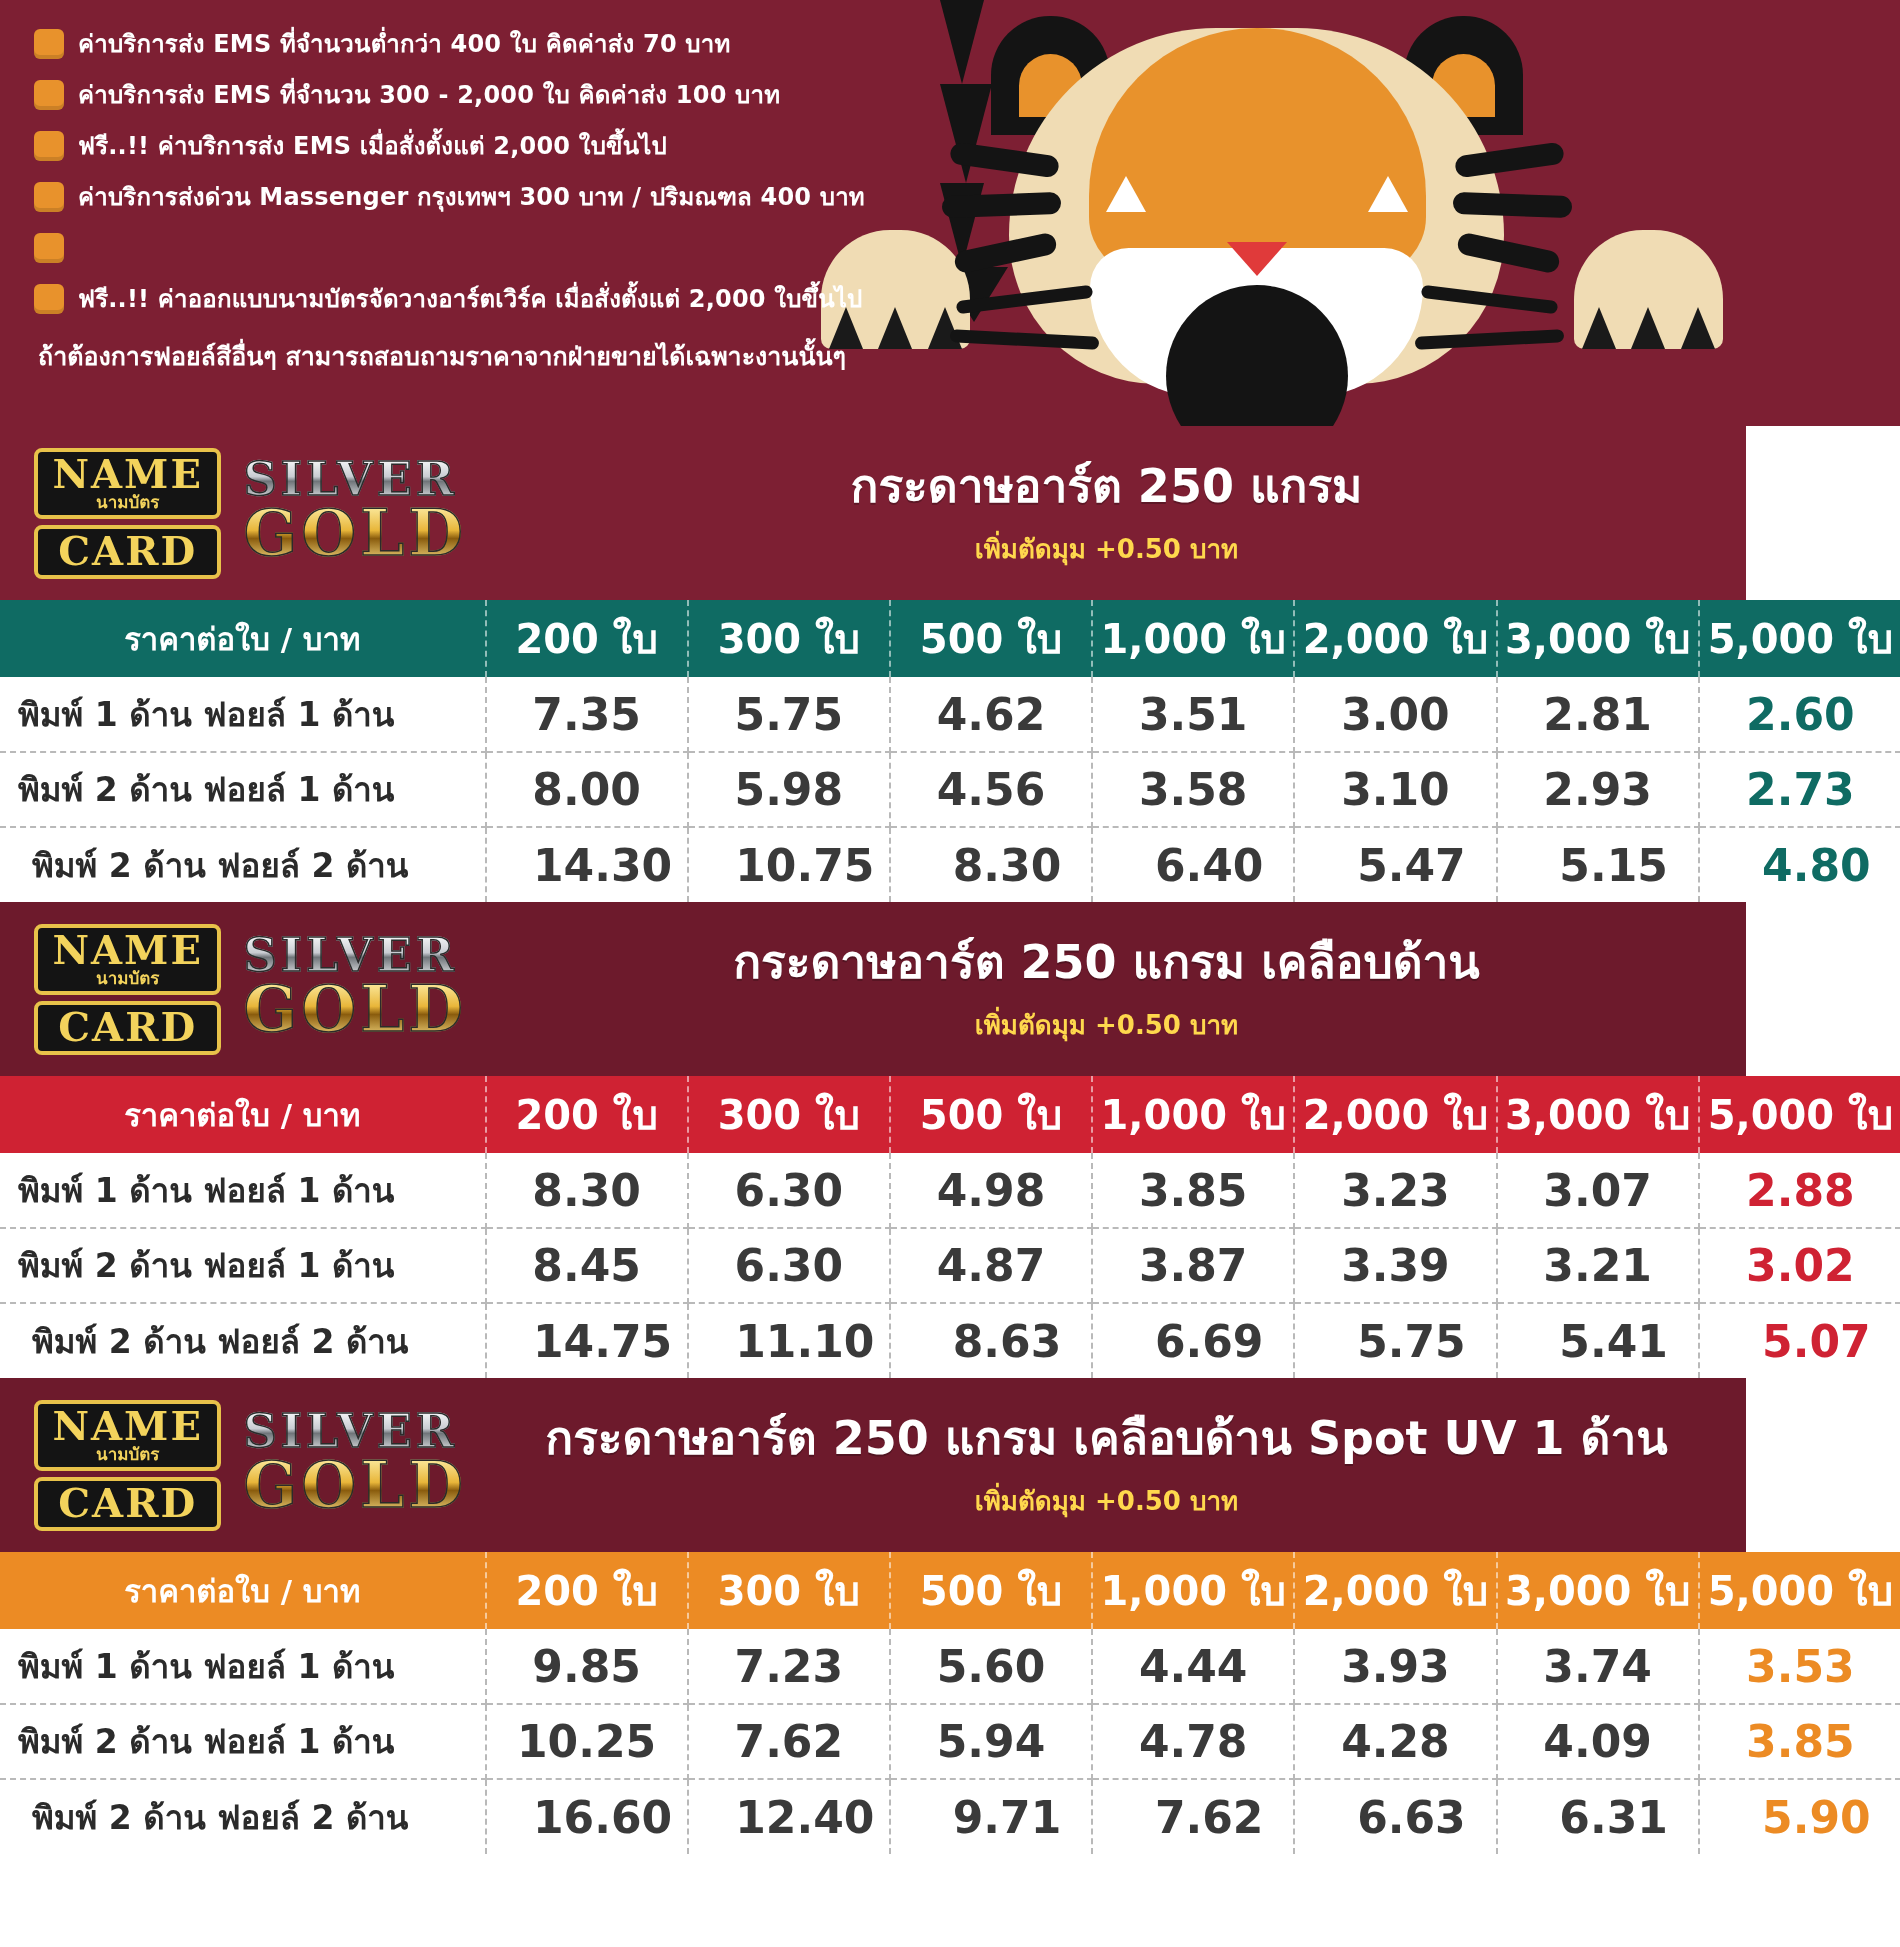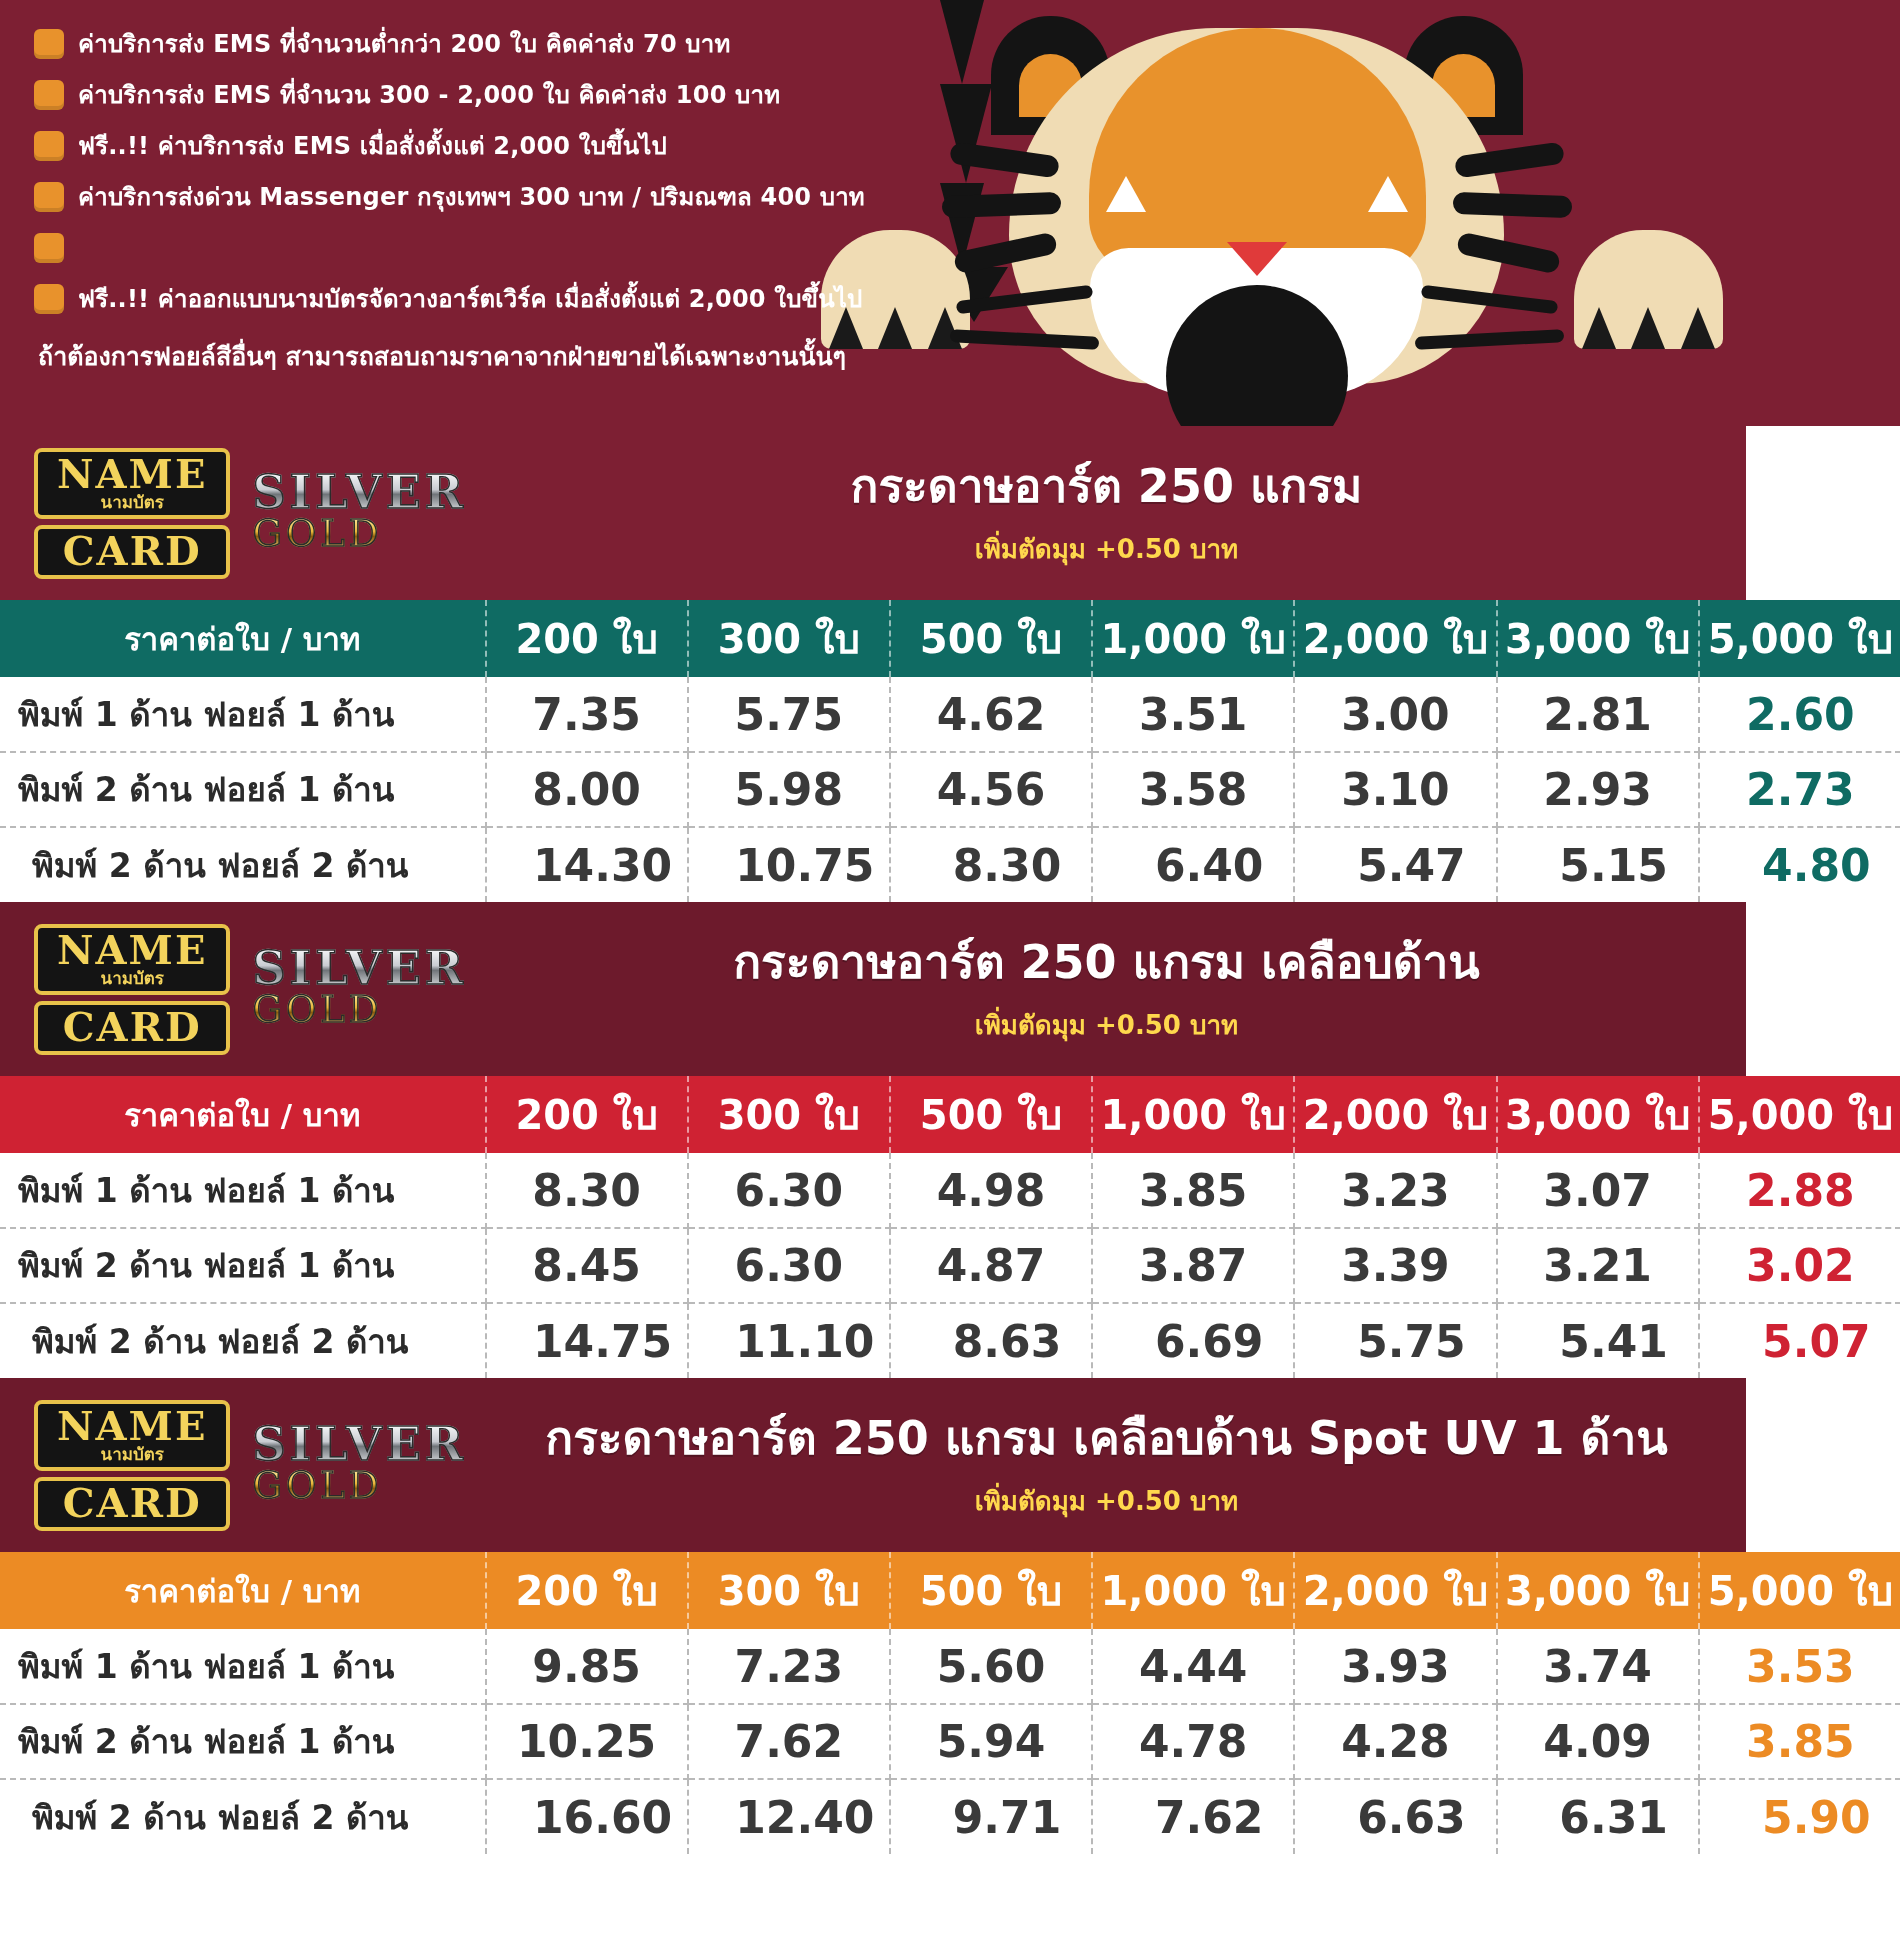--- a/index.html
+++ b/index.html
@@ -203,21 +203,21 @@
   .lc-box .thai { font-size: 17px; color: #f3d35c; font-weight: bold; }
   .logo-silvergold { line-height: 1; padding-bottom: 6px; }
   .silver-txt {
     font-size: 46px; font-weight: bold; letter-spacing: 4px;
     font-family: "DejaVu Serif", "Liberation Serif", serif;
     background: linear-gradient(180deg,#ffffff 0%,#c9ccd2 45%,#6f7479 55%,#eef0f2 100%);
     -webkit-background-clip: text; background-clip: text; color: transparent;
     -webkit-text-stroke: 1.5px #2b2b2b;
   }
   .gold-txt {
-    font-size: 37px; font-weight: normal; letter-spacing: 4px;
+    font-size: 63px; font-weight: bold; letter-spacing: 4px;
     font-family: "DejaVu Serif", "Liberation Serif", serif;
     background: linear-gradient(180deg,#fff3b0 0%,#e8b63a 45%,#8a5c0d 58%,#ffe48a 100%);
     -webkit-background-clip: text; background-clip: text; color: transparent;
     -webkit-text-stroke: 1.5px #2b2b2b;
   }
   .sec-title-block {
     flex: 1;
     display: flex;
     flex-direction: column;
     align-items: center;
@@ -334,21 +334,21 @@
     <div class="whisker w1"></div>
     <div class="whisker w2"></div>
     <div class="whisker w3"></div>
     <div class="whisker w4"></div>
     <div class="muzzle-dark"></div>
   </div>
 
   <div class="bullets">
     <div class="bullet-row">
       <span class="bullet-dot"></span>
-      <span class="bullet-text">ค่าบริการส่ง EMS ที่จำนวนต่ำกว่า 200 ใบ คิดค่าส่ง 70 บาท</span>
+      <span class="bullet-text">ค่าบริการส่ง EMS ที่จำนวนต่ำกว่า 400 ใบ คิดค่าส่ง 70 บาท</span>
     </div>
     <div class="bullet-row">
       <span class="bullet-dot"></span>
       <span class="bullet-text">ค่าบริการส่ง EMS ที่จำนวน 300 - 2,000 ใบ คิดค่าส่ง 100 บาท</span>
     </div>
     <div class="bullet-row">
       <span class="bullet-dot"></span>
       <span class="bullet-text">ฟรี..!! ค่าบริการส่ง EMS เมื่อสั่งตั้งแต่ 2,000 ใบขึ้นไป</span>
     </div>
     <div class="bullet-row">

